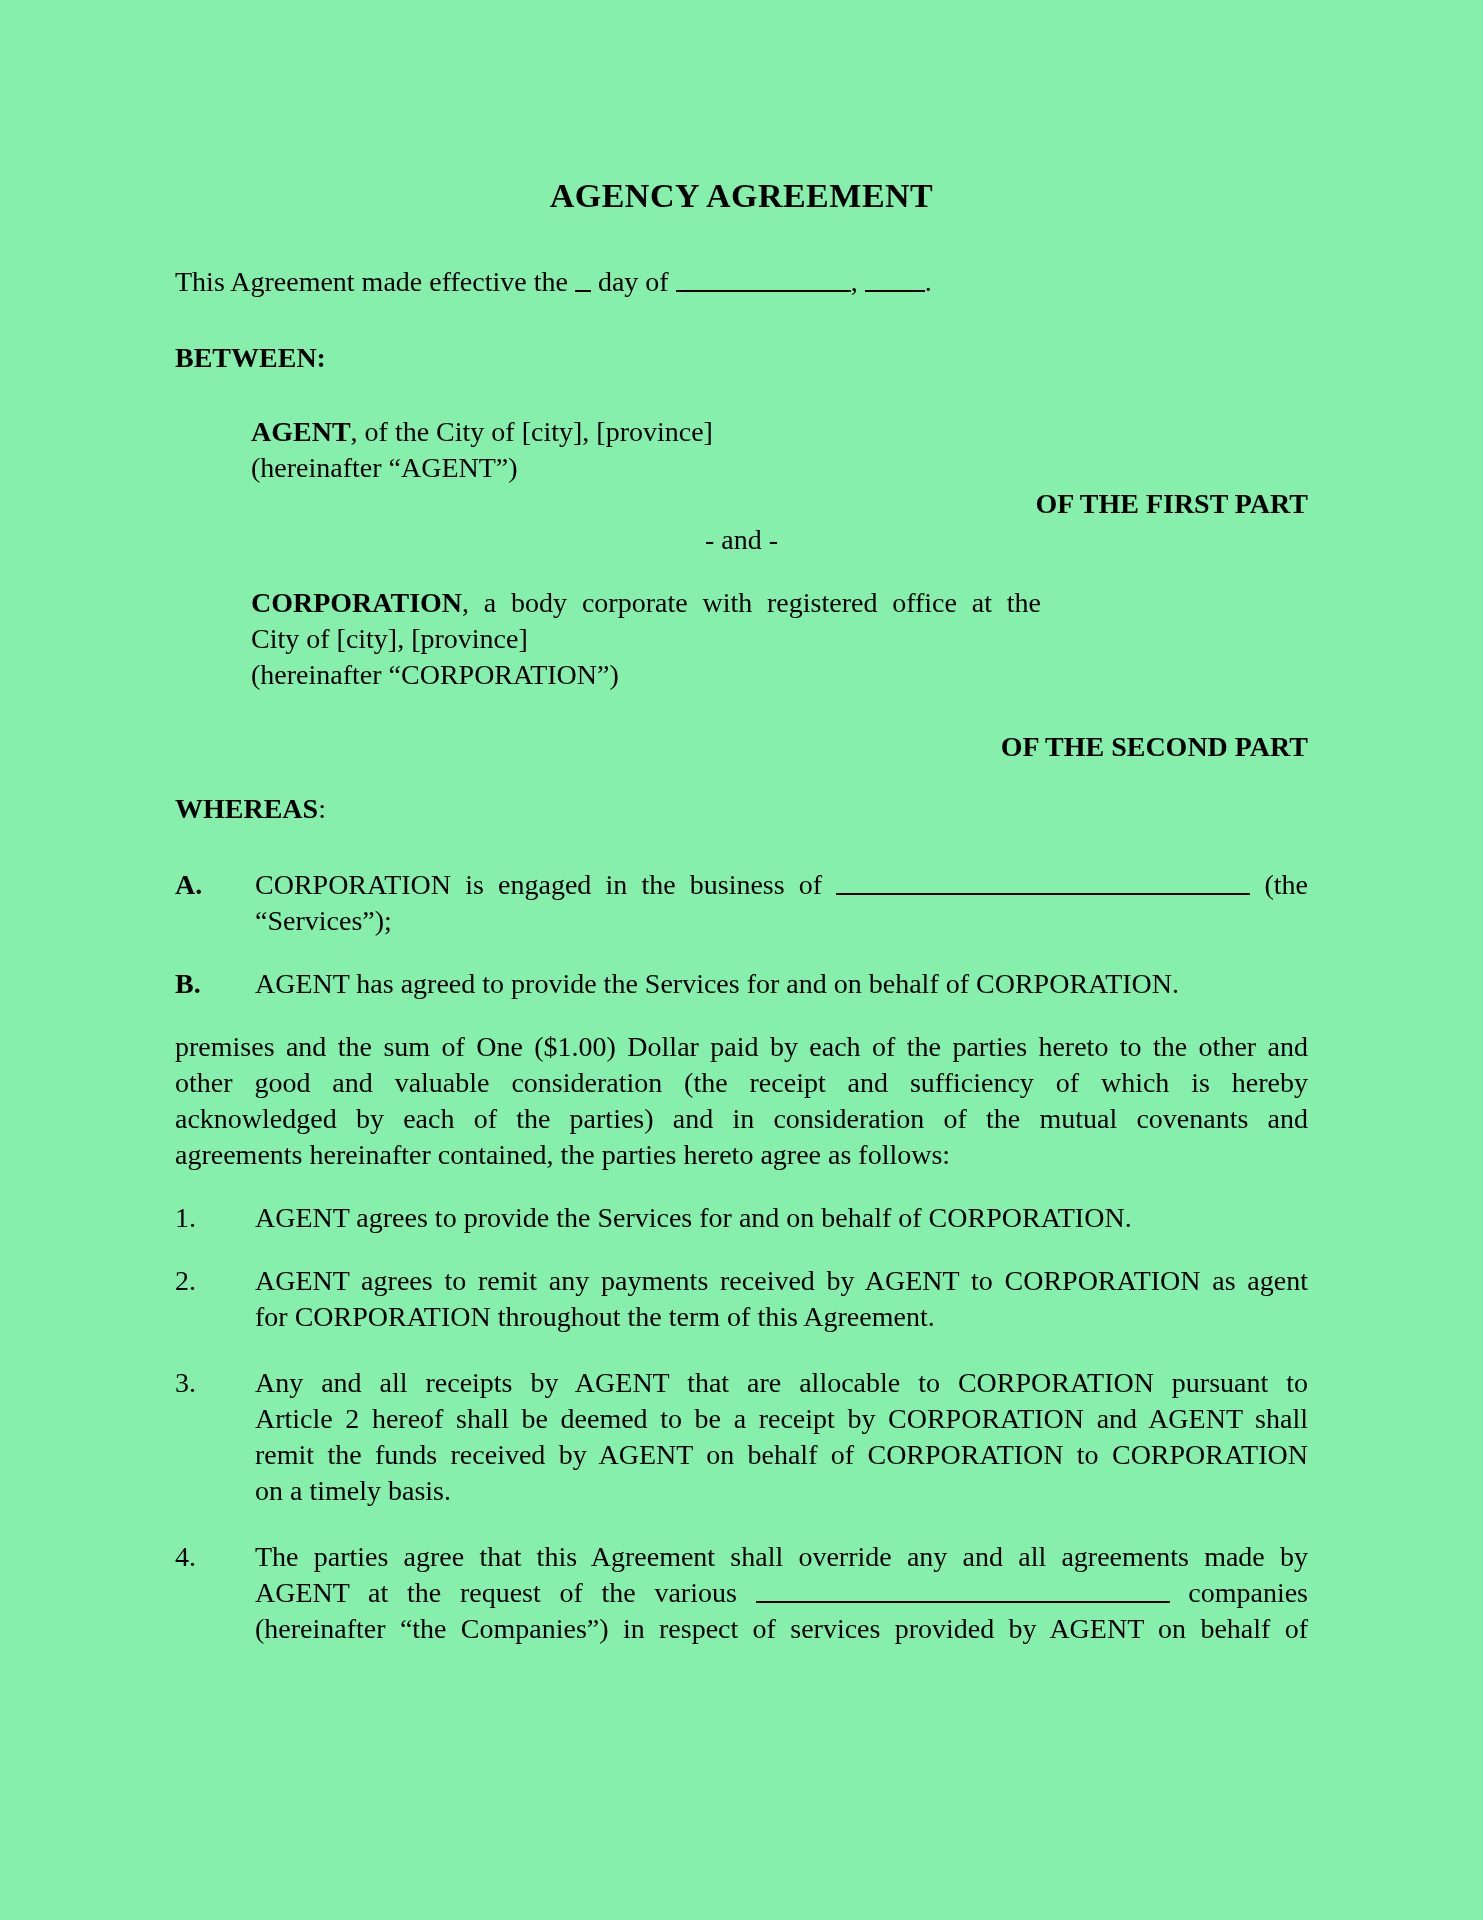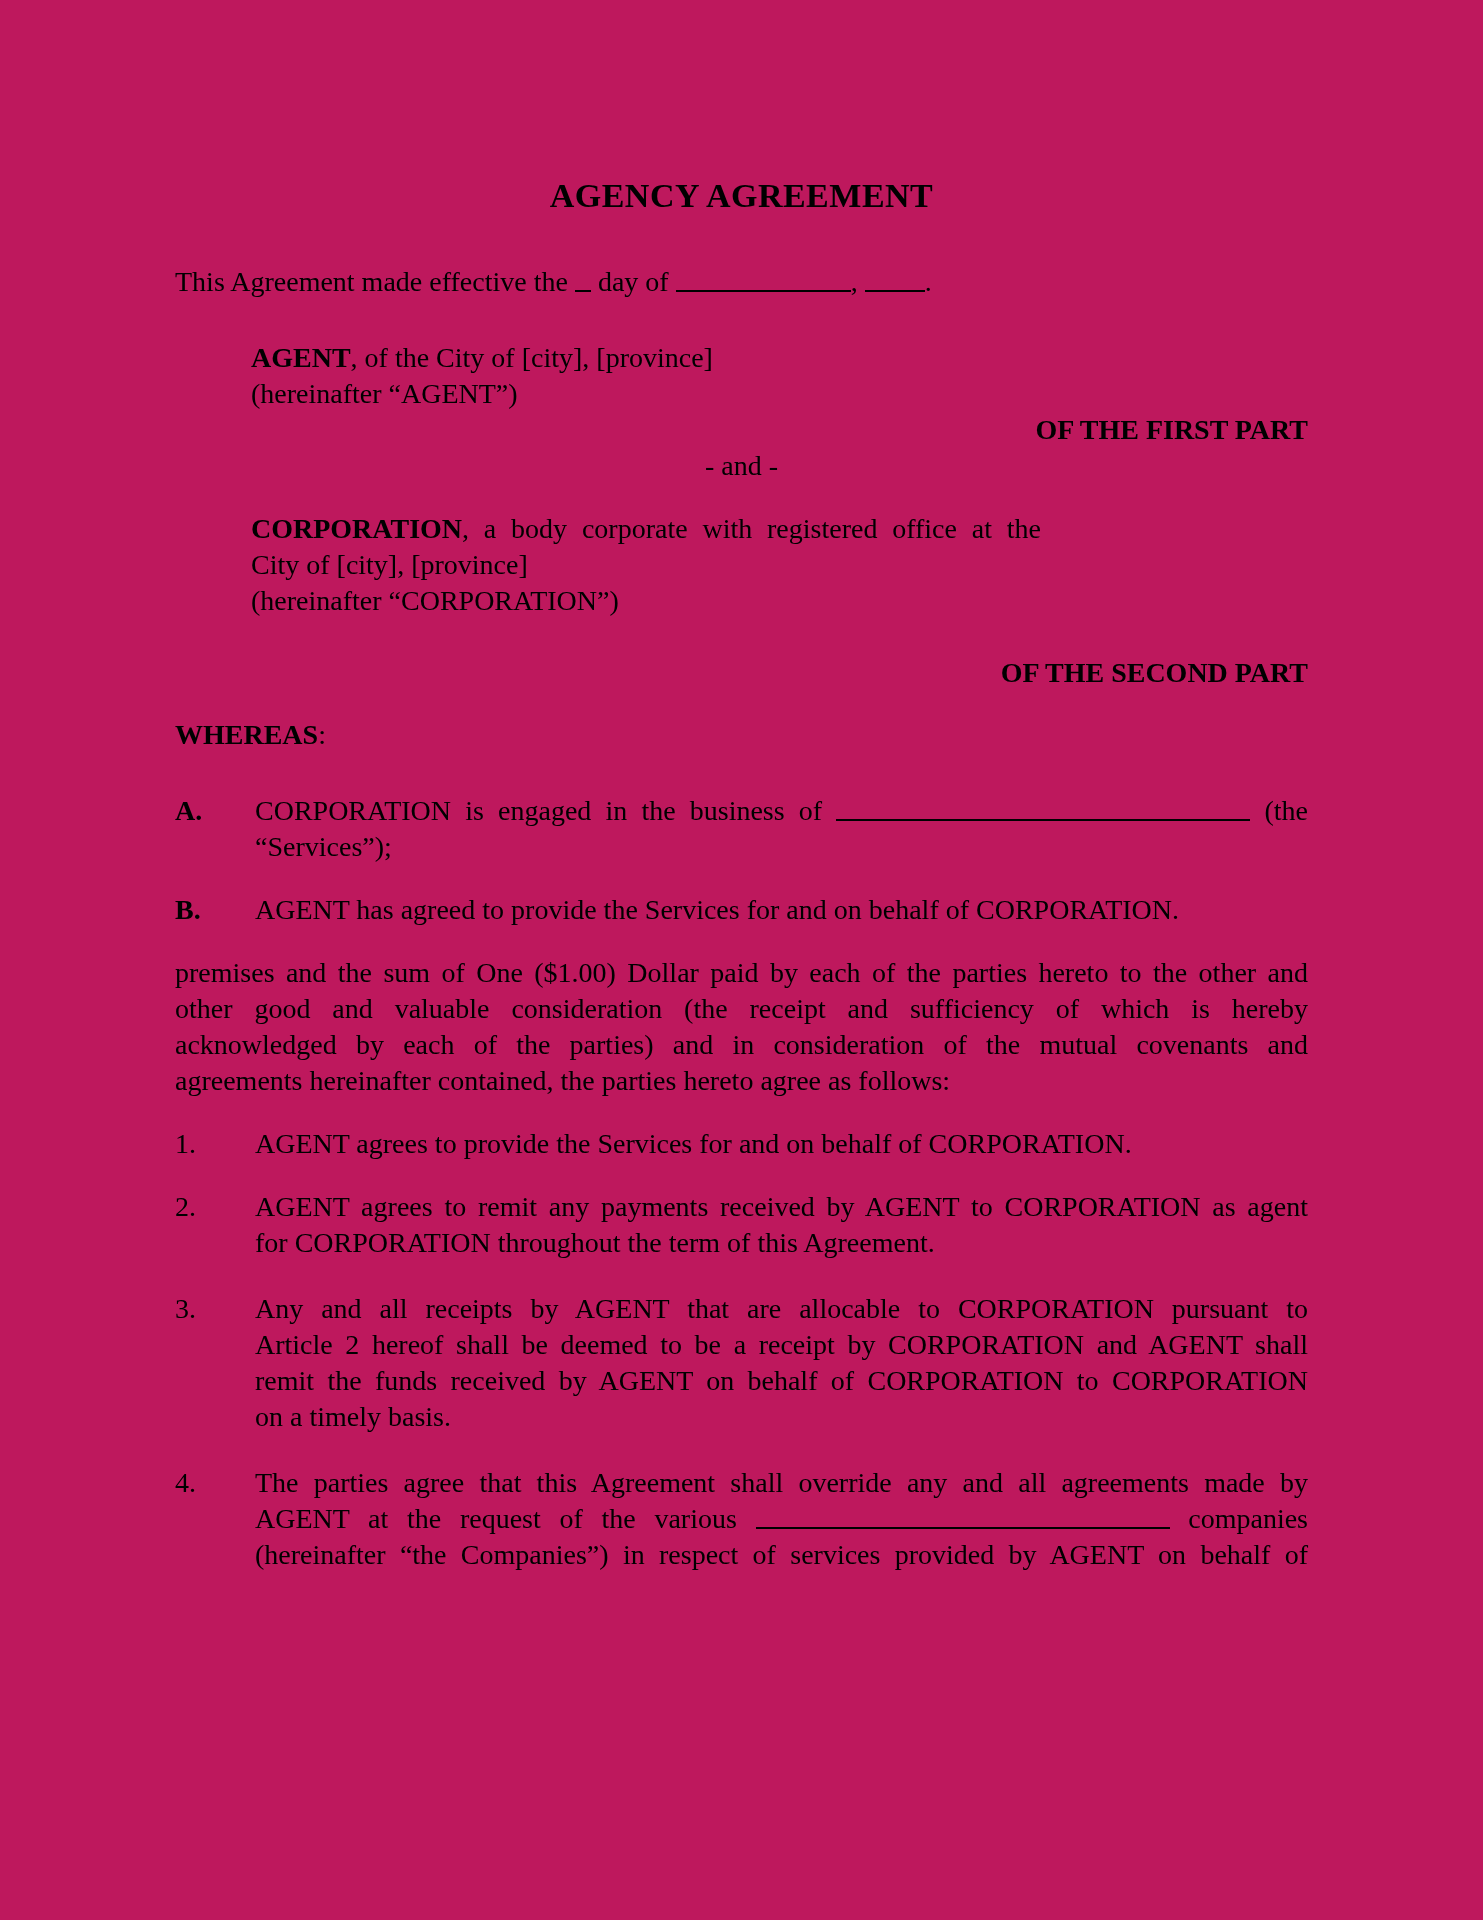--- a/index.html
+++ b/index.html
@@ -1,21 +1,21 @@
 <!DOCTYPE html>
 <html><head>
 <meta charset="utf-8">
 <style>
   html, body { margin: 0; padding: 0; background: #ffffff; }
   .page {
     position: relative;
     width: 1483px;
     min-height: 1920px;
     margin: 0 auto;
-    background: #be185d;
+    background: #86efac;
     box-sizing: border-box;
     padding: 176px 175px 0 175px;
     font-family: "Liberation Serif", "DejaVu Serif", serif;
     font-size: 28px;
     line-height: 36px;
     color: #000000;
   }
   .title {
     font-size: 34px;
     font-weight: bold;
@@ -54,20 +54,21 @@
 </style>
 </head>
 <body>
 
 <div class="page">
 
   <h1 class="title">AGENCY AGREEMENT</h1>
 
   <p class="line mb40"><span>This Agreement made effective the</span> <span class="blank bw16"></span> <span>day of</span> <span class="blank bw175"></span><span>,</span> <span class="blank bw60"></span><span>.</span></p>
 
+  <p class="line bold mb38">BETWEEN:</p>
 
   <div class="party mb0">
     <div class="line"><span class="bold">AGENT</span><span>, of the City of [city], [province]</span></div>
     <div class="line">(hereinafter “AGENT”)</div>
   </div>
 
   <div class="line bold right mb0">OF THE FIRST PART</div>
 
   <div class="line center mb27">- and -</div>
 

